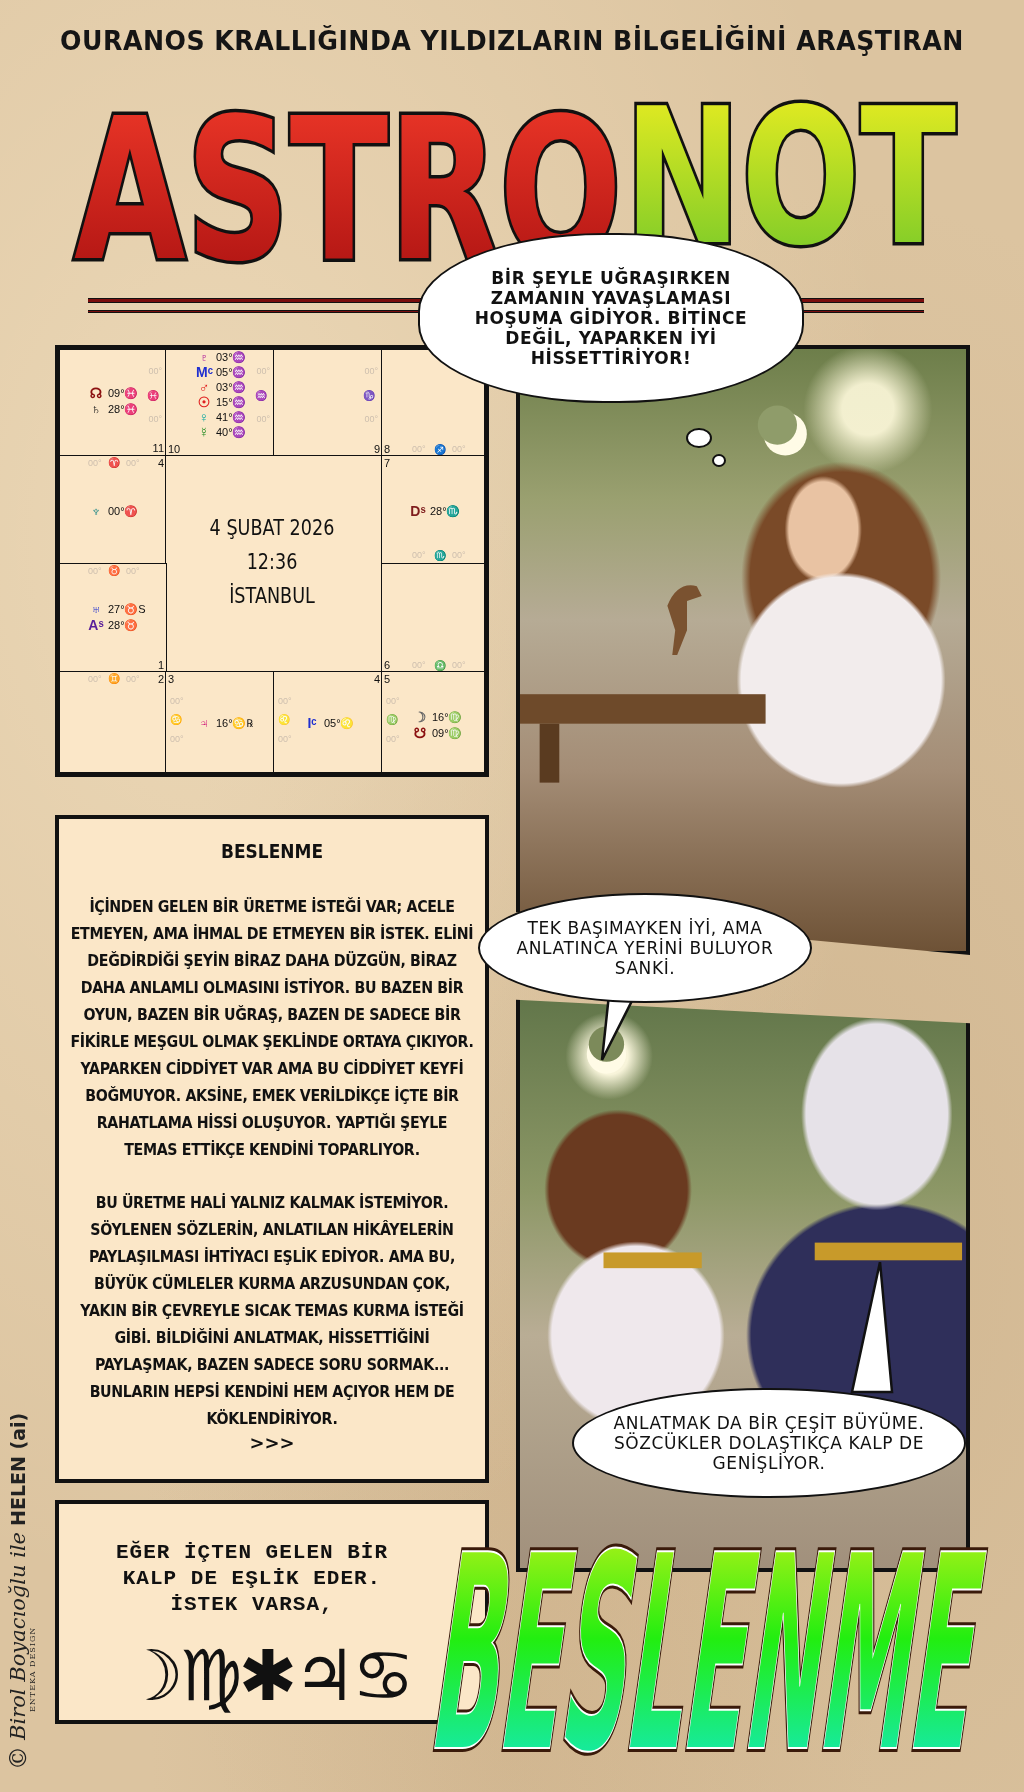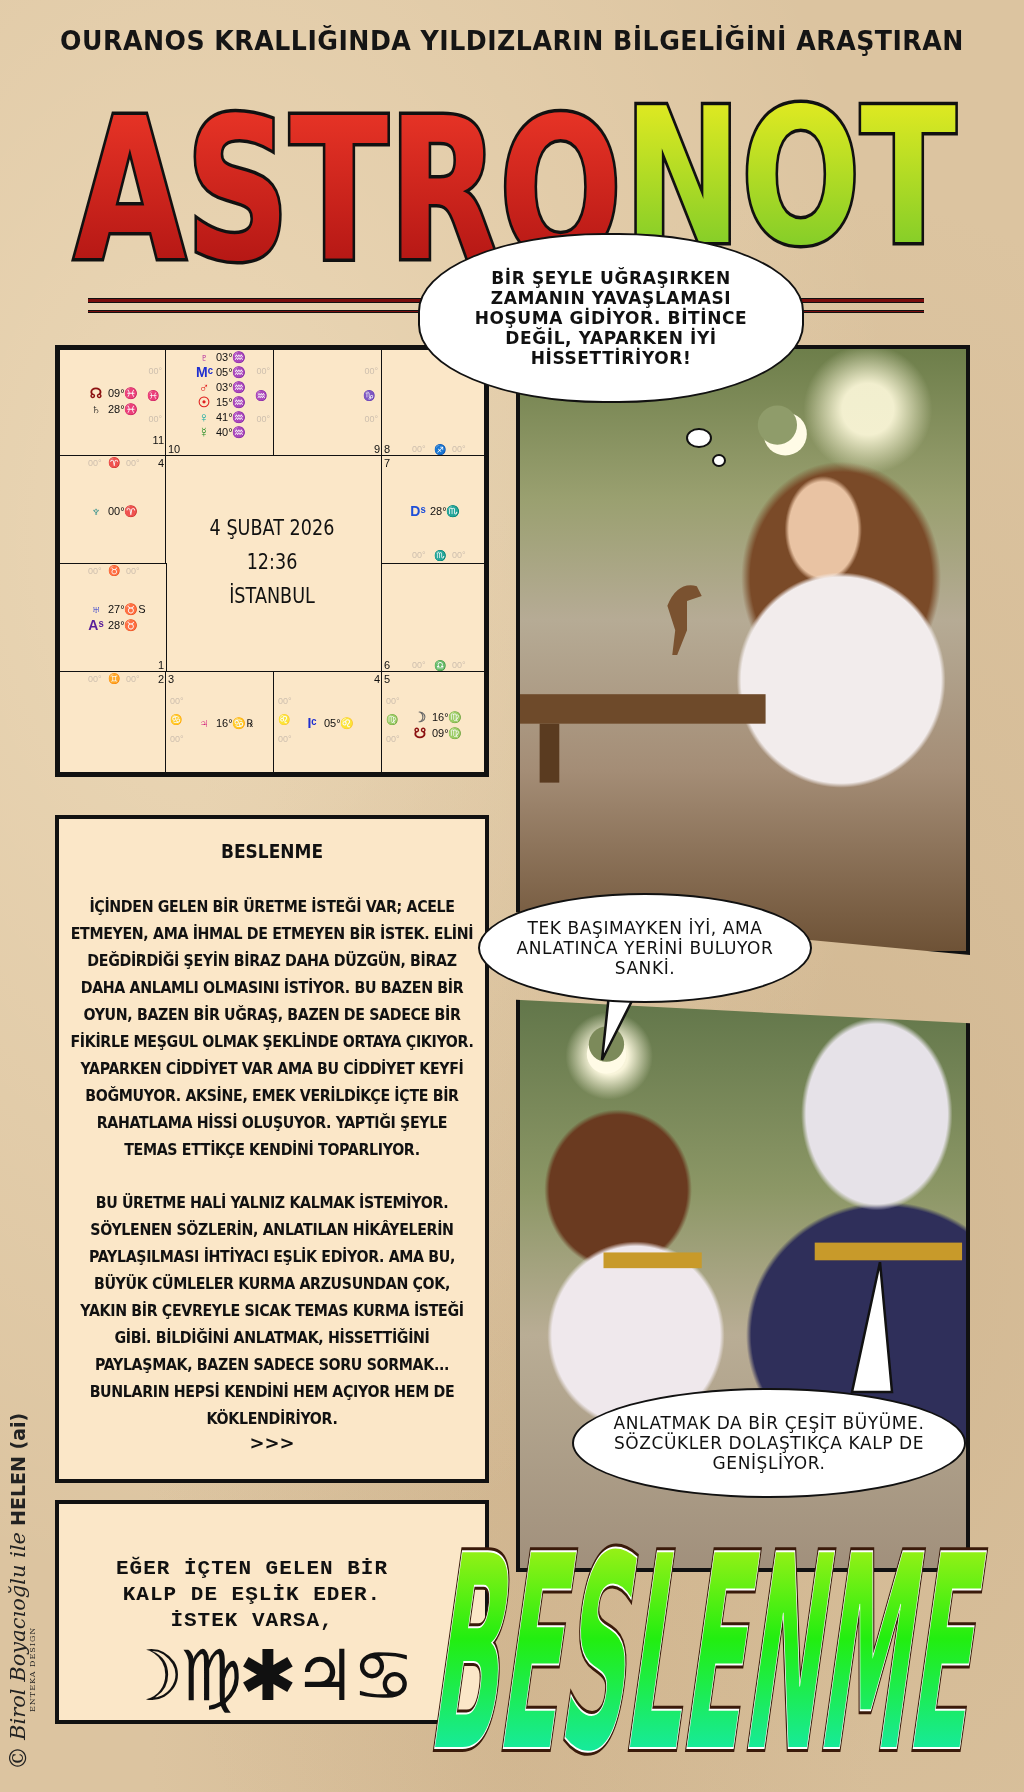--- a/index.html
+++ b/index.html
@@ -77,21 +77,20 @@
   
   .quotepanel {
     left: 55px; top: 1500px; width: 434px; height: 224px;
     background: #fbe7c8; border: 4px solid #111;
   }
   .quote {
     position: absolute; left: 0; top: 36px; width: 100%; text-align: center;
     font-family: "Liberation Mono", monospace; font-weight: bold;
     font-size: 21px; line-height: 26px; letter-spacing: 1px; color: #111;
     padding-right: 40px;
-    margin-top: 16px;
   }
   .glyphs {
     position: absolute; left: 62px; top: 132px; font-size: 70px; line-height: 80px;
     font-family: "DejaVu Sans", sans-serif; color: #111; letter-spacing: -4px;
   }
 
   
   .credit {
     left: 4px; top: 1770px; transform-origin: 0 0; transform: rotate(-90deg);
     white-space: nowrap; font-size: 21px; font-family: "DejaVu Serif", serif; font-style: italic; color: #222;
@@ -184,21 +183,21 @@
     <div class="plist" style="left:28px;top:36px;">
       <div class="prow">
           <span class="pg" style="color:#8b1010">☊</span>
           <span>09°♓</span>
         </div>
       <div class="prow">
           <span class="pg" style="color:#111">♄</span>
           <span>28°♓</span>
         </div>
     </div>
-    <span class="hnum" style="right:2px;bottom:10px;">11</span>
+    <span class="hnum" style="right:2px;bottom:2px;">11</span>
   </div>
   <div class="cell" style="left:106px;top:0;width:110px;height:108px;">
     <span class="faint" style="right:4px;top:16px;">00°</span>
     <span class="sg" style="position:absolute;right:6px;top:40px;color:#1f2fd0;">♒</span>
     <span class="faint" style="right:4px;top:64px;">00°</span>
     <div class="plist" style="left:30px;top:0px;gap:0;">
       <div class="prow">
           <span class="pg" style="color:#b0209a">♇</span>
           <span>03°♒</span>
         </div>
@@ -252,21 +251,21 @@
   </div>
   <div class="cell" style="left:106px;top:106px;width:218px;height:218px;"></div>
   <div class="center-date">
     <span>4 ŞUBAT 2026</span>
     <span>12:36</span>
     <span>İSTANBUL</span>
   </div>
   <div class="cell" style="left:322px;top:106px;width:104px;height:110px;">
     <div class="plist" style="left:28px;top:48px;">
       <div class="prow">
-          <span class="pg" style="color:#1d4ed8">Dˢ</span>
+          <span class="pg" style="color:#7f1d1d">Dˢ</span>
           <span>28°♏</span>
         </div>
     </div>
     <span class="faint" style="left:30px;bottom:4px;">00°</span>
     <span class="sg" style="position:absolute;left:52px;bottom:3px;color:#9a1fa0;">♏</span>
     <span class="faint" style="left:70px;bottom:4px;">00°</span>
     <span class="hnum" style="left:2px;top:1px;">7</span>
   </div>
 
   <div class="cell" style="left:0;top:214px;width:108px;height:110px;">

